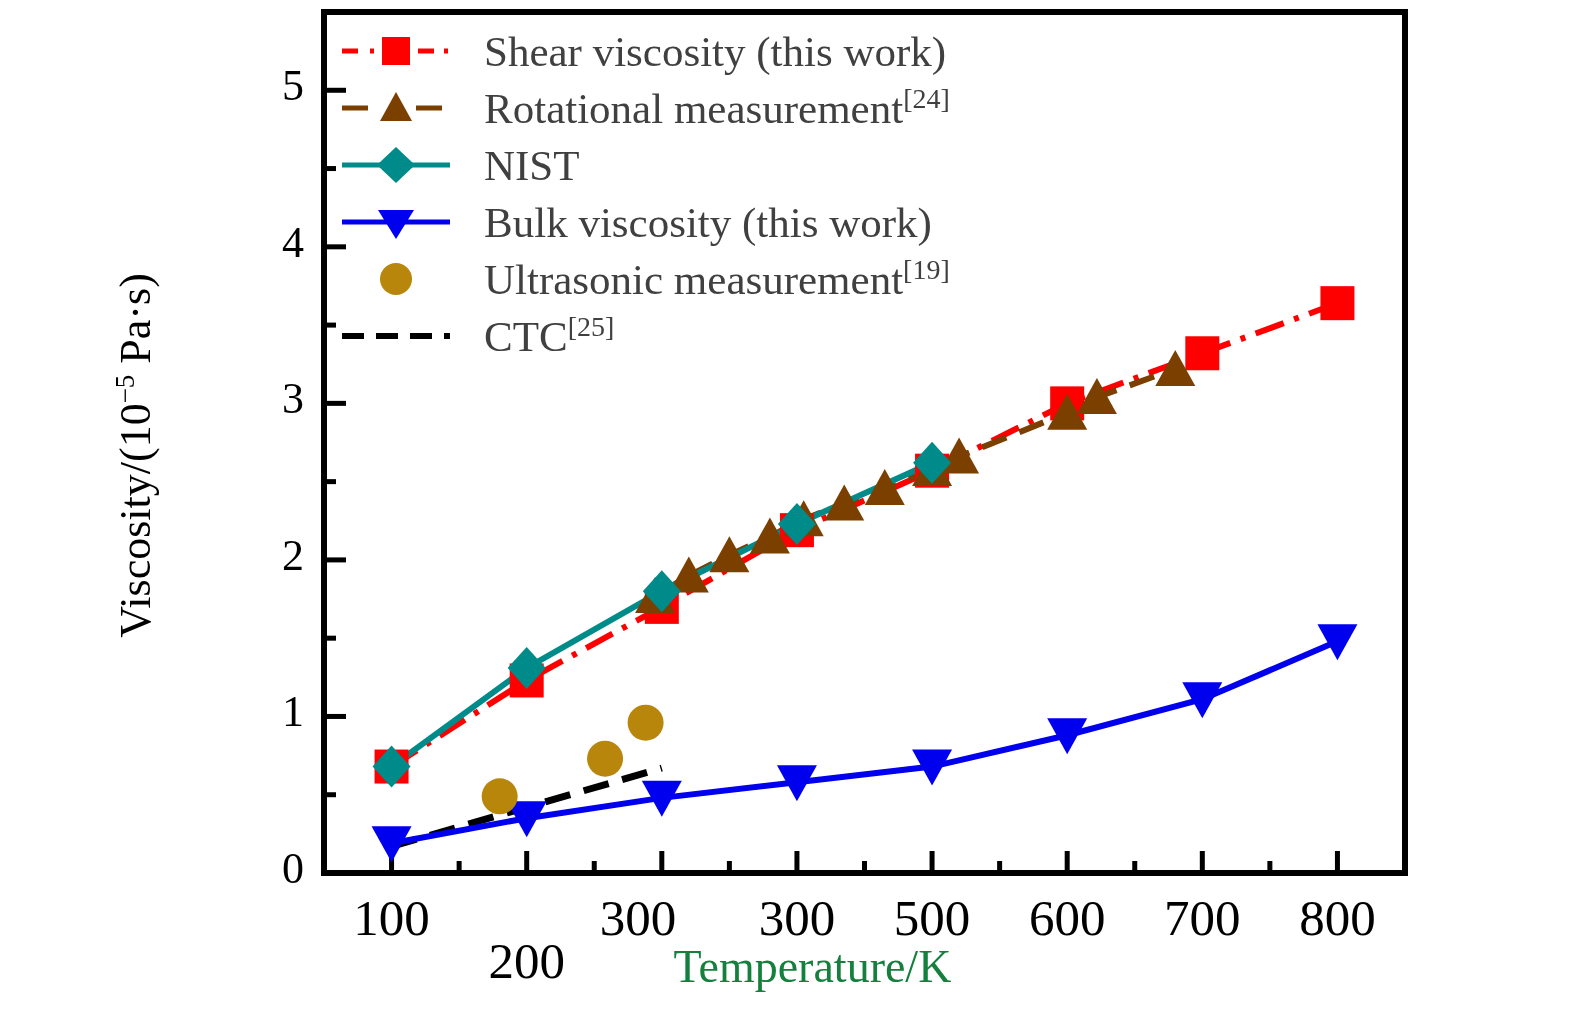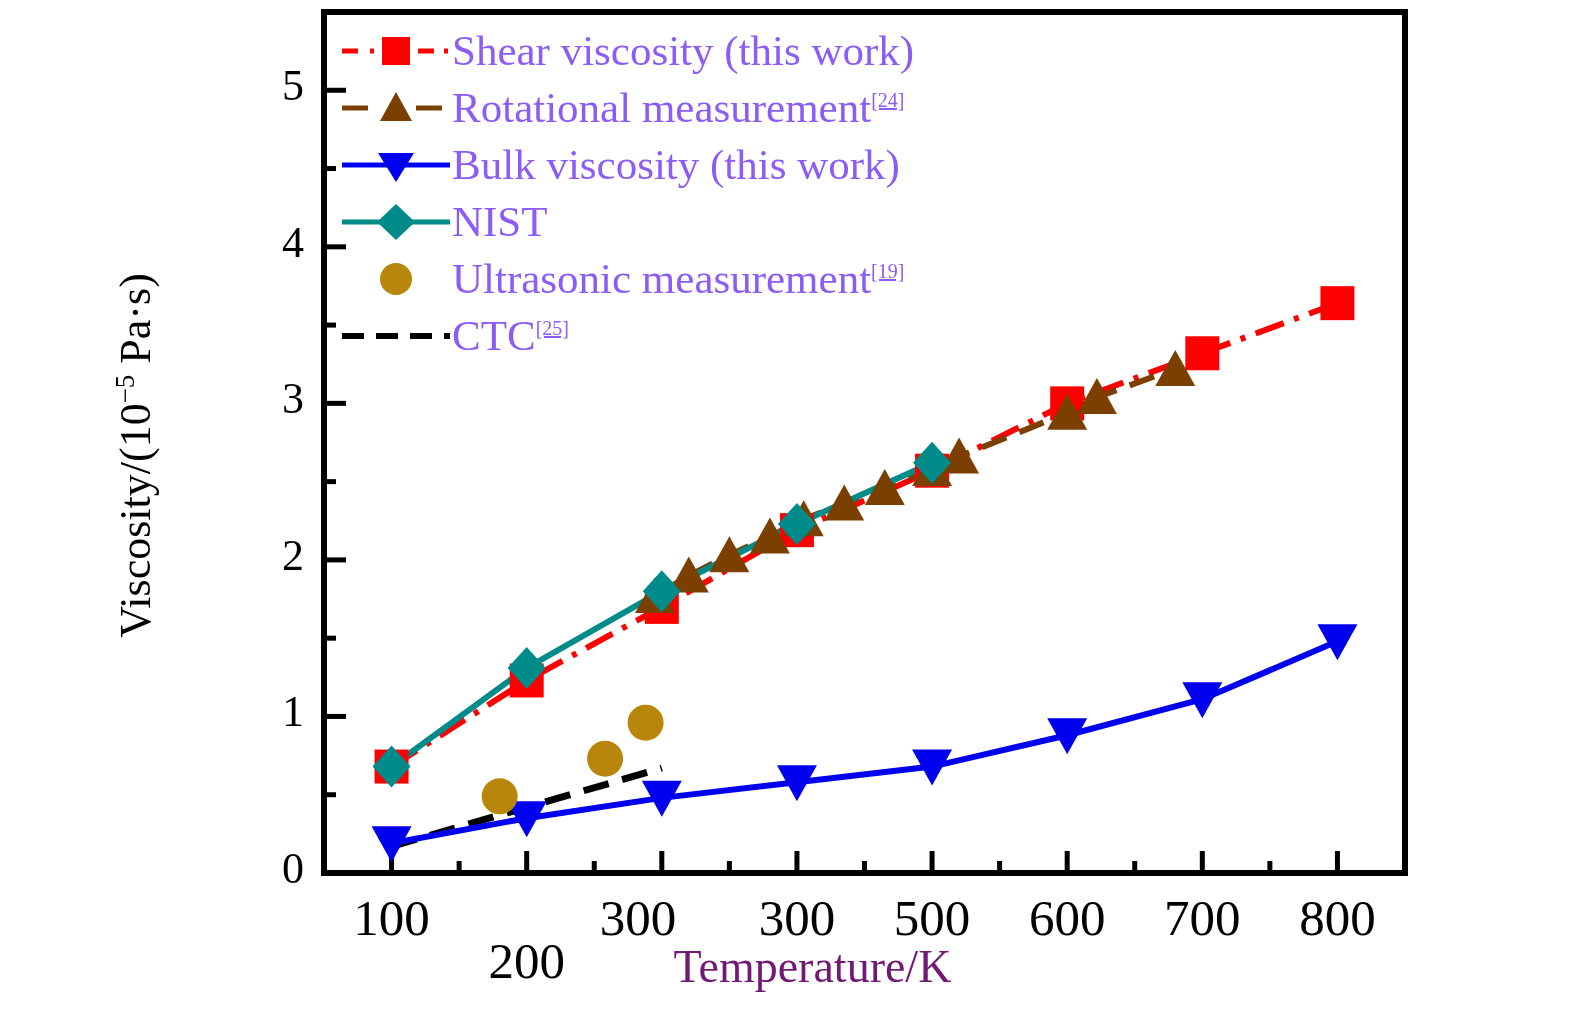--- a/index.html
+++ b/index.html
@@ -2,28 +2,28 @@
 <html><head>
 <meta charset="utf-8">
 <style>
   html,body{margin:0;padding:0;background:#ffffff;}
   body{width:1575px;height:1024px;font-family:"Liberation Serif",serif;overflow:hidden;}
   #fig{position:relative;width:1575px;height:1024px;background:#fff;}
   #plot-svg{position:absolute;left:0;top:0;}
   .legend{position:absolute;left:340px;top:22px;}
   .legend-row{display:flex;align-items:center;height:57px;}
   .legend-key{width:112px;height:40px;flex:0 0 112px;position:relative;}
-  .legend-label{font-family:"Liberation Serif",serif;font-size:43px;color:#8b5cf6;white-space:nowrap;line-height:1;}
-  .legend-label sup{font-size:20px;vertical-align:super;text-decoration:underline;}
+  .legend-label{font-family:"Liberation Serif",serif;font-size:43px;color:#404040;white-space:nowrap;line-height:1;margin-left:32px;}
+  .legend-label sup{font-size:28px;vertical-align:super;}
   .ylabel{position:absolute;left:-95px;top:430px;width:460px;transform:rotate(-90deg);
           transform-origin:center center;text-align:center;font-size:44px;color:#000;
           font-family:"Liberation Serif",serif;white-space:nowrap;}
   .ylabel sup{font-size:27px;vertical-align:super;}
   .xlabel{position:absolute;left:0;top:940px;width:1575px;text-align:center;font-size:46px;
-          color:#701a75;font-family:"Liberation Serif",serif;}
+          color:#15803d;font-family:"Liberation Serif",serif;}
   .xlabel-inner{display:inline-block;margin-left:50px;}
   .tick-x{position:absolute;font-size:51px;color:#000;text-align:center;width:120px;font-family:"Liberation Serif",serif;}
   .tick-y{position:absolute;font-size:44px;color:#000;text-align:right;width:70px;font-family:"Liberation Serif",serif;}
 </style>
 </head>
 <body>
 
 <div id="fig">
 
   <svg id="plot-svg" width="1575" height="1024">
@@ -131,38 +131,38 @@
         </svg>
       </span>
       <span class="legend-label">
         <span>Rotational measurement</span><sup>[24]</sup>
       </span>
     </div>
 
     <div class="legend-row">
       <span class="legend-key">
         <svg width="112" height="40" viewBox="0 0 112 40">
+          <line x1="2" y1="20" x2="110" y2="20" stroke="#008B8B" stroke-width="5"></line>
+          <polygon points="56,2 75,20 56,38 37,20" fill="#008B8B"></polygon>
+        </svg>
+      </span>
+      <span class="legend-label">
+        <span>NIST</span><sup></sup>
+      </span>
+    </div>
+
+    <div class="legend-row">
+      <span class="legend-key">
+        <svg width="112" height="40" viewBox="0 0 112 40">
           <line x1="2" y1="20" x2="110" y2="20" stroke="#0000EE" stroke-width="5"></line>
           <polygon points="38,8 74,8 56,37" fill="#0000EE"></polygon>
         </svg>
       </span>
       <span class="legend-label">
         <span>Bulk viscosity (this work)</span><sup></sup>
-      </span>
-    </div>
-
-    <div class="legend-row">
-      <span class="legend-key">
-        <svg width="112" height="40" viewBox="0 0 112 40">
-          <line x1="2" y1="20" x2="110" y2="20" stroke="#008B8B" stroke-width="5"></line>
-          <polygon points="56,2 75,20 56,38 37,20" fill="#008B8B"></polygon>
-        </svg>
-      </span>
-      <span class="legend-label">
-        <span>NIST</span><sup></sup>
       </span>
     </div>
 
     <div class="legend-row">
       <span class="legend-key">
         <svg width="112" height="40" viewBox="0 0 112 40">
           <circle cx="56" cy="20" r="16" fill="#B8860B"></circle>
         </svg>
       </span>
       <span class="legend-label">

